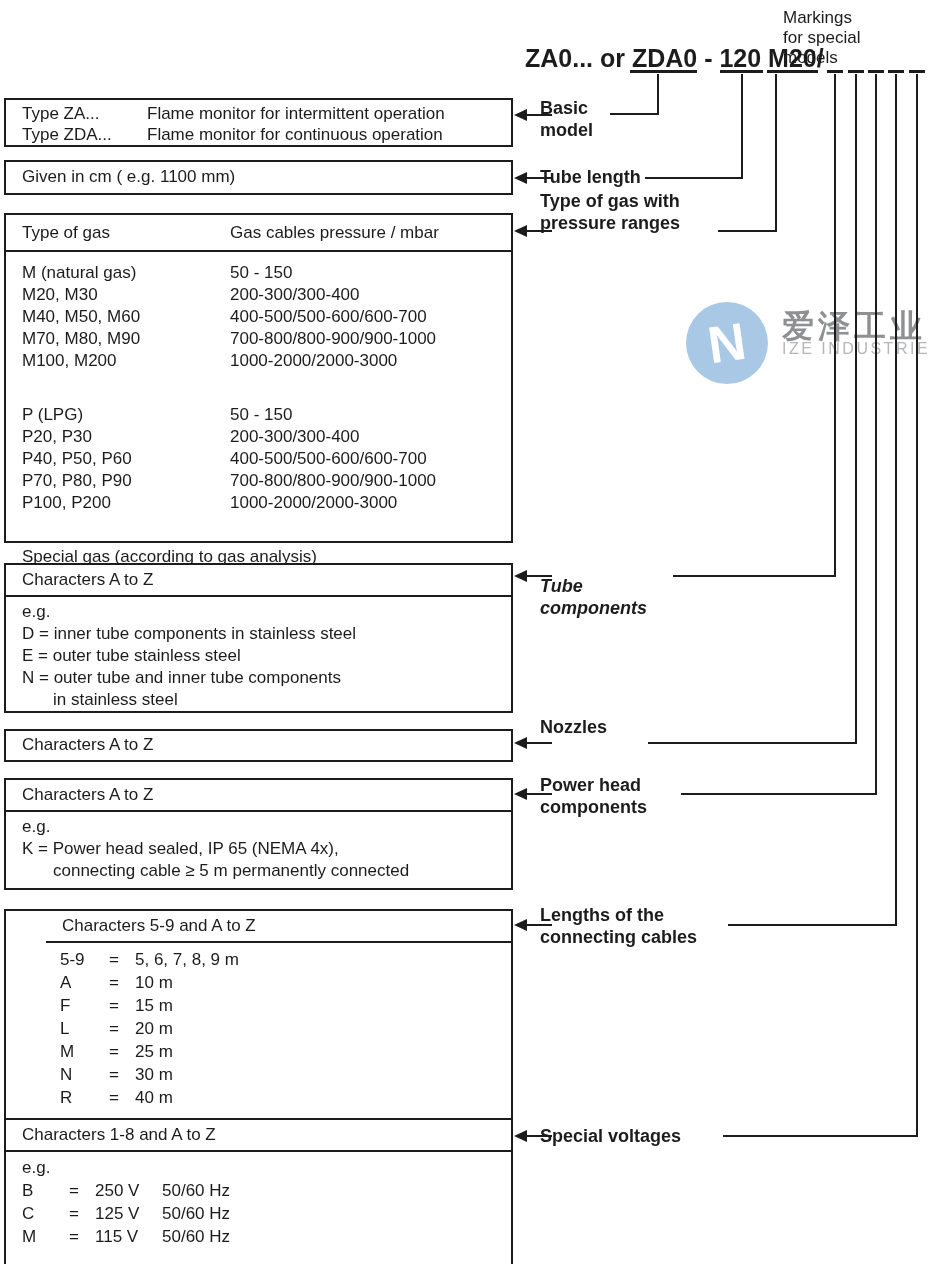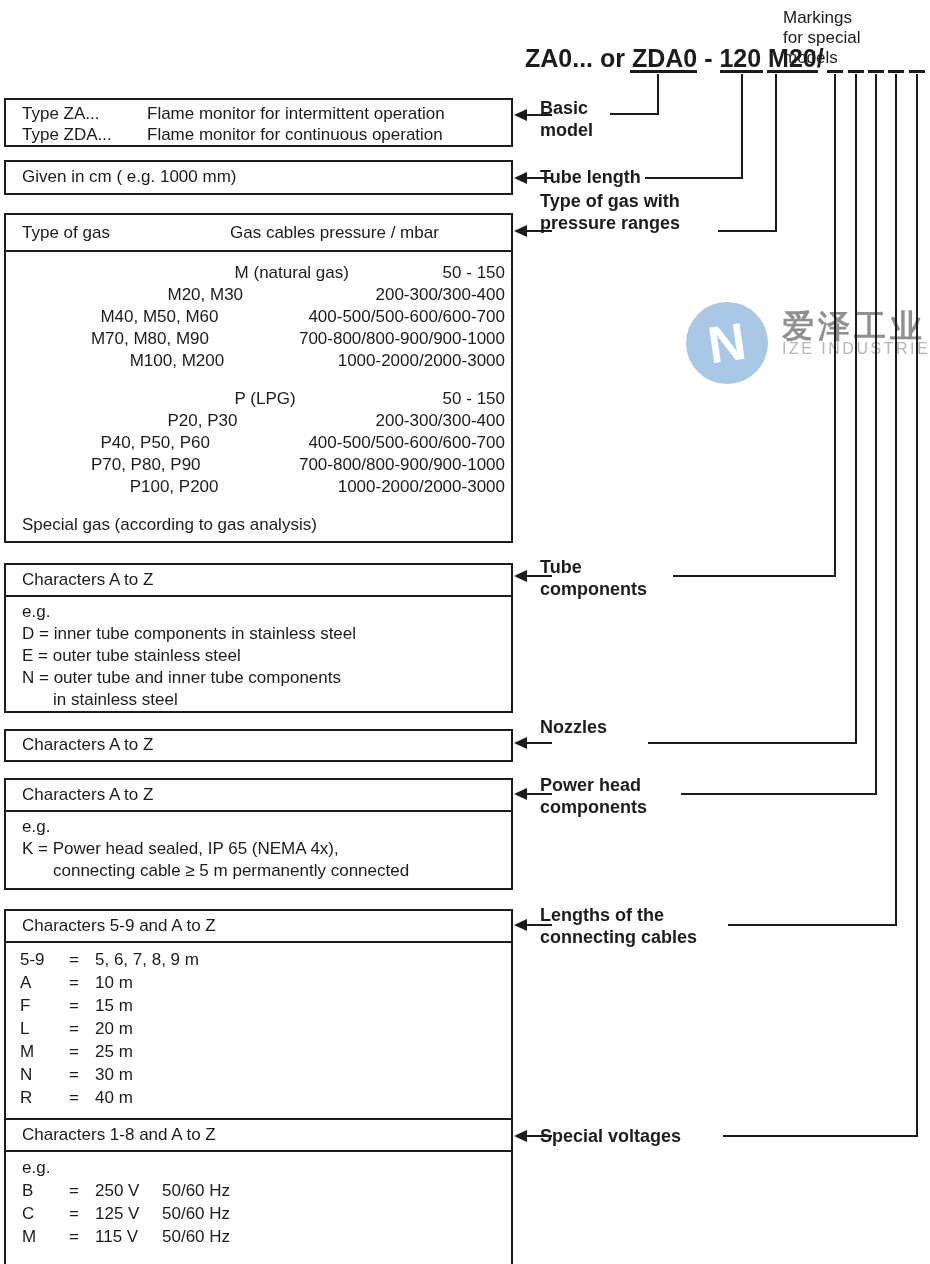--- a/index.html
+++ b/index.html
@@ -11,23 +11,23 @@
   .box{position:absolute;left:4px;width:509px;border:2px solid #1c1c1c;background:#fff;box-sizing:border-box;font-size:17px;z-index:2;}
   .bhead{padding:5px 6px 5px 16px;line-height:20px;border-bottom:2px solid #1c1c1c;}
   .bbody{padding:4px 6px 0 16px;line-height:22px;}
   .indent2{padding-left:31px;}
   
   .brow{display:flex;line-height:21px;}
   .bcol1{width:125px;flex:none;}
   
   .ghead{display:flex;padding:8px 6px 7px 16px;line-height:20px;border-bottom:2px solid #1c1c1c;}
   .gbody{padding:10px 6px 0 16px;line-height:22px;}
-  .grow{display:flex;justify-content:flex-end;}
+  .grow{display:flex;}
   .gcol1{width:208px;flex:none;}
-  .ggap{margin-top:16px;}
+  .ggap{margin-top:32px;}
   
   .crow{display:flex;line-height:23px;}
   .ck{width:49px;flex:none;}
   .ceq{width:26px;flex:none;}
   
   .vrow{display:flex;line-height:23px;}
   .vk{width:47px;flex:none;}
   .veq{width:26px;flex:none;}
   .vv{width:67px;flex:none;}
   
@@ -114,21 +114,21 @@
     <div>Basic</div>
     <div>model</div>
   </div>
   <div class="callout" style="top:166px;">
     <div>Tube length</div>
   </div>
   <div class="callout" style="top:190px;">
     <div>Type of gas with</div>
     <div>pressure ranges</div>
   </div>
-  <div class="callout" style="top:556px;">
+  <div class="callout" style="top:575px;font-style:italic;">
     <div>Tube</div>
     <div>components</div>
   </div>
   <div class="callout" style="top:716px;">
     <div>Nozzles</div>
   </div>
   <div class="callout" style="top:774px;">
     <div>Power head</div>
     <div>components</div>
   </div>
@@ -147,21 +147,21 @@
         <span>Flame monitor for intermittent operation</span>
       </div>
       <div class="brow">
         <span class="bcol1">Type ZDA...</span>
         <span>Flame monitor for continuous operation</span>
       </div>
     </div>
   </div>
 
   <div class="box" style="top:160px;height:35px;">
-    <div style="padding-left:16px;line-height:30px;">Given in cm ( e.g. 1000 mm)</div>
+    <div style="padding-left:16px;line-height:30px;">Given in cm ( e.g. 1100 mm)</div>
   </div>
 
   <div class="box" style="top:213px;height:330px;">
     <div class="ghead">
       <span class="gcol1">Type of gas</span>
       <span>Gas cables pressure / mbar</span>
     </div>
     <div class="gbody">
       <div class="grow">
           <span class="gcol1">M (natural gas)</span>
@@ -224,21 +224,21 @@
 
   <div class="box" style="top:778px;height:112px;">
     <div class="bhead">Characters A to Z</div>
     <div class="bbody">
       <div>e.g.</div>
       <div>K = Power head sealed, IP 65 (NEMA 4x),</div>
       <div class="indent2">connecting cable ≥ 5 m permanently connected</div>
     </div>
   </div>
 
-  <div class="box" style="top:909px;height:216px;">
+  <div class="box" style="top:909px;height:216px;padding-left:40px;">
     <div class="bhead">Characters 5-9 and A to Z</div>
     <div style="padding:5px 6px 0 14px;">
       <div class="crow">
           <span class="ck">5-9</span>
           <span class="ceq">=</span>
           <span>5, 6, 7, 8, 9 m</span>
         </div>
       <div class="crow">
           <span class="ck">A</span>
           <span class="ceq">=</span>

